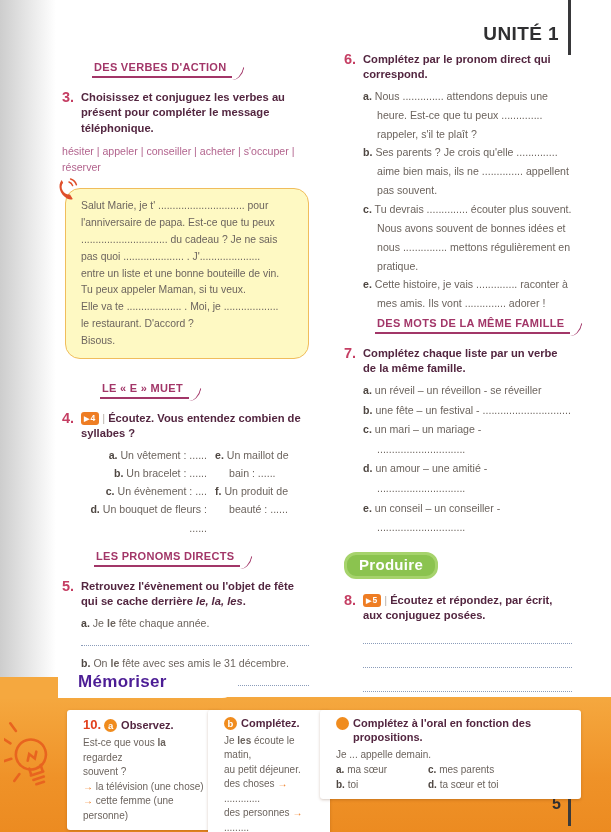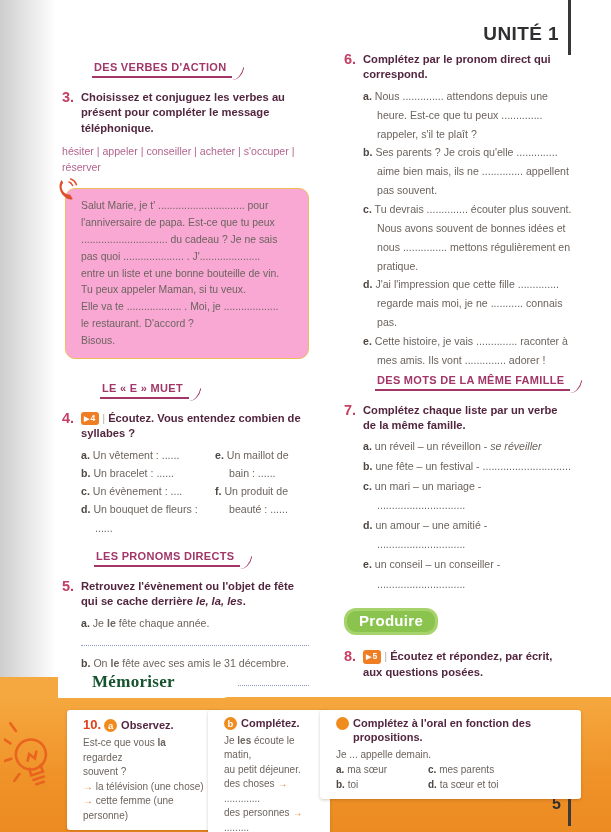--- a/index.html
+++ b/index.html
@@ -22,67 +22,67 @@
   .sec::after{content:"";position:absolute;right:-11px;bottom:-5px;width:9px;height:15px;
        border-right:1.7px solid #a23668;border-bottom-right-radius:100% 100%;transform:rotate(12deg);}
 
   .ex{display:flex;margin-top:12px;}
   .num{flex:0 0 19px;font-size:14.5px;font-weight:bold;color:#c53e63;line-height:1.1;}
   .exbody{flex:1;}
   .extitle{font-size:11.2px;font-weight:bold;color:#532640;line-height:1.38;margin-bottom:4px;}
 
   .bank{font-size:10.6px;color:#b2638d;line-height:1.5;margin:4px 0 2px 0;}
 
-  .bubble{position:relative;margin:12px 0 0 3px;background:#f9a8d4;border:1.5px solid #f0bd5c;
-          border-radius:10px;padding:9px 10px 8px 15px;}
+  .bubble{position:relative;margin:12px 0 0 3px;background:#fef9c3;border:1.5px solid #f0bd5c;
+          border-radius:15px;padding:9px 10px 8px 15px;}
   .bline{font-size:10.4px;color:#6c645e;line-height:1.62;}
   .phone{position:absolute;top:-13px;left:-12px;}
 
   .grid4{display:flex;gap:8px;margin-top:2px;}
-  .g1{flex:0 0 126px;}.g2{flex:1;}
+  .g1{flex:0 0 126px;text-align:right;}.g2{flex:1;}
   .it{font-size:10.6px;color:#6c645e;line-height:1.72;padding-left:14px;text-indent:-14px;}
   .it5{margin-bottom:0;}
   .lbl{font-weight:bold;color:#4f4742;}
 
   .ans{border-bottom:1.7px dotted #8b9cba;height:11px;margin:2px 0 8px;}
   .answ{border-bottom:1.7px dotted #8b9cba;height:15px;margin:2px 0 8px;}
 
   .badge{display:inline-block;background:#ee7d24;color:#fff;border-radius:3px;font-size:8.5px;
          font-weight:bold;padding:1px 4px 1px 3px;vertical-align:1px;margin-right:3px;}
   .play{font-size:7px;margin-right:1px;}
   .pipe{color:#b9b2aa;font-weight:normal;}
 
   .produire{display:inline-block;background:#8bc34f;border:3px solid #a6d36c;color:#fff;font-weight:bold;
             font-size:15px;padding:1px 12px 3px;border-radius:12px;letter-spacing:.3px;margin:14px 0 2px;}
 
   .band{position:absolute;left:0;top:697px;width:611px;height:135px;
         background:linear-gradient(180deg,#f5a83f 0%,#ef9228 60%,#ec8b21 100%);}
   .sliver{position:absolute;left:0;top:677px;width:60px;height:22px;background:#f5a83f;}
   .tab{position:absolute;left:58px;top:670px;width:180px;height:28px;background:#fff;
        border-bottom-right-radius:16px;z-index:2;}
-  .memtitle{font-family:Liberation Serif, serif;font-weight:bold;color:#14532d;font-size:17px;
-            padding:2px 0 0 34px;letter-spacing:.3px;}
+  .memtitle{font-family:Liberation Sans, sans-serif;font-weight:bold;color:#4c1d95;font-size:17px;
+            padding:2px 0 0 20px;letter-spacing:.3px;}
 
   .card{position:absolute;background:#fff;border-radius:3px;box-shadow:0 1px 3px rgba(90,40,0,.25);
         padding:7px 16px;z-index:2;}
   .card1{left:67px;top:710px;width:122px;min-height:66px;}
   .card2{left:208px;top:710px;width:90px;min-height:66px;}
   .card3{left:320px;top:710px;width:229px;min-height:66px;}
   .cardhead{font-size:11px;font-weight:bold;color:#532640;line-height:1.25;margin-bottom:3px;
             padding-left:0;}
   .hang{padding-left:17px;text-indent:-17px;}
   .cnum{color:#e2401d;font-size:13px;margin-right:3px;}
   .cbadge{display:inline-block;width:13px;height:13px;border-radius:50%;background:#f08c1e;color:#fff;
           font-size:9.5px;font-weight:bold;text-align:center;line-height:13px;margin-right:4px;}
   .cline{font-size:10px;color:#6c645e;line-height:1.45;}
   .o{color:#ee7b1f;font-weight:bold;}
   .cgrid{display:grid;grid-template-columns:92px 1fr;font-size:10px;color:#6c645e;line-height:1.5;}
 
   .bulb{position:absolute;left:4px;top:712px;z-index:2;}
-  b,.b{font-weight:bold;} .i{font-style:italic;} .bi{font-weight:bold;font-style:italic;}
+  b,.b{font-weight:bold;} .i{} .bi{font-weight:bold;font-style:italic;}
 </style>
 </head>
 <body>
 
 <div class="page">
   <div class="spine"></div>
   <div class="unit">UNITÉ 1</div>
   <div class="unitbar"></div>
 
   <div class="colL">
@@ -163,21 +163,20 @@
   </div>
 
   <div class="colR">
     <div class="ex" style="margin-top:0;">
       <div class="num">6.</div>
       <div class="exbody">
         <div class="extitle">Complétez par le pronom direct qui correspond.</div>
         <div class="it" style="line-height:1.78;"><span class="lbl">a.</span> <span>Nous .............. attendons depuis une heure. Est-ce que tu peux .............. rappeler, s'il te plaît ?</span></div>
         <div class="it" style="line-height:1.78;"><span class="lbl">b.</span> <span>Ses parents ? Je crois qu'elle .............. aime bien mais, ils ne .............. appellent pas souvent.</span></div>
         <div class="it" style="line-height:1.78;"><span class="lbl">c.</span> <span>Tu devrais .............. écouter plus souvent. Nous avons souvent de bonnes idées et nous ............... mettons régulièrement en pratique.</span></div>
-        <div class="it" style="line-height:1.78;"><span class="lbl">d.</span> <span>J'ai l'impression que cette fille .............. regarde mais moi, je ne ........... connais pas.</span></div>
         <div class="it" style="line-height:1.78;"><span class="lbl">e.</span> <span>Cette histoire, je vais .............. raconter à mes amis. Ils vont .............. adorer !</span></div>
       </div>
     </div>
 
     <div class="secwrap" style="margin-left:31px;margin-top:0;">
       <span class="sec">DES MOTS DE LA MÊME FAMILLE</span>
     </div>
 
     <div class="ex">
       <div class="num">7.</div>
@@ -191,21 +190,21 @@
       </div>
     </div>
 
     <div>
       <span class="produire">Produire</span>
     </div>
 
     <div class="ex">
       <div class="num">8.</div>
       <div class="exbody">
-        <div class="extitle"><span class="badge"><span class="play">▶</span><span>5</span></span><span class="pipe">|</span> <span>Écoutez et répondez, par écrit, aux questions posées.</span></div>
+        <div class="extitle"><span class="badge"><span class="play">▶</span><span>5</span></span><span class="pipe">|</span> <span>Écoutez et répondez, par écrit, aux conjuguez posées.</span></div>
         <div class="answ"></div>
         <div class="answ"></div>
         <div class="answ"></div>
       </div>
     </div>
 
     <div class="ex">
       <div class="num">9.</div>
       <div class="exbody">
         <div class="extitle">Vous avez fêté l'anniversaire de votre frère. Racontez cet évènement.</div>

